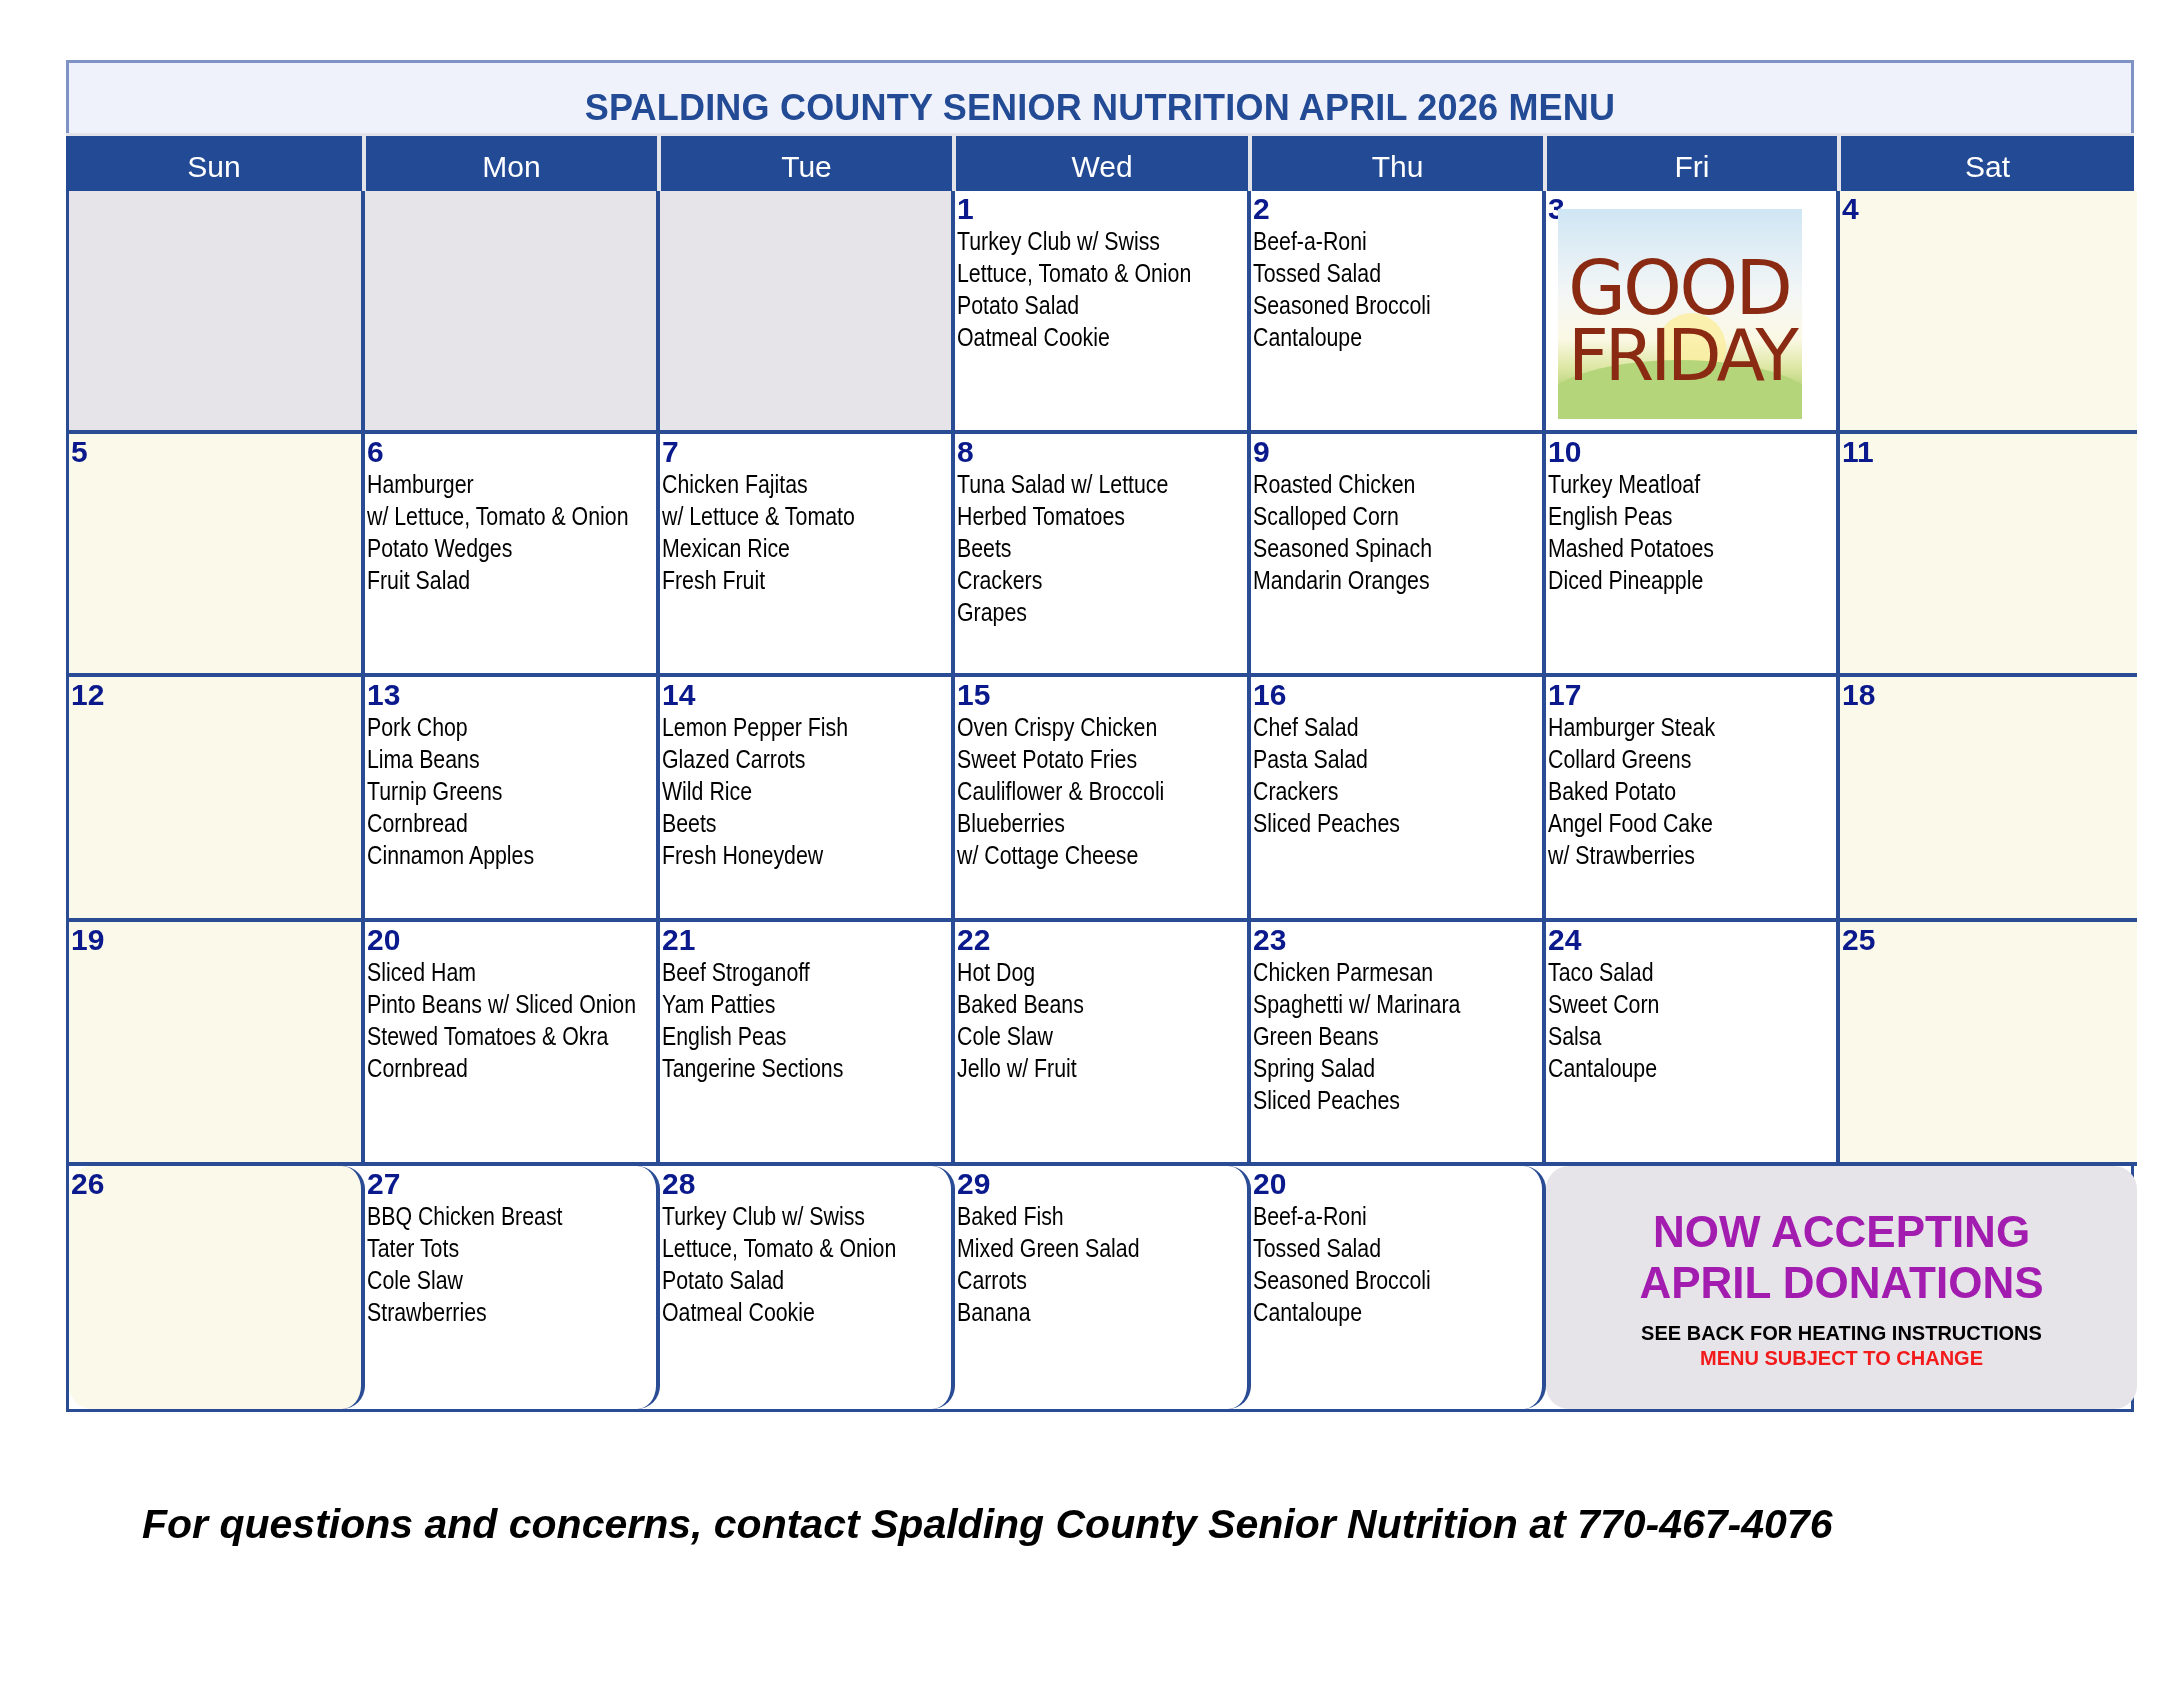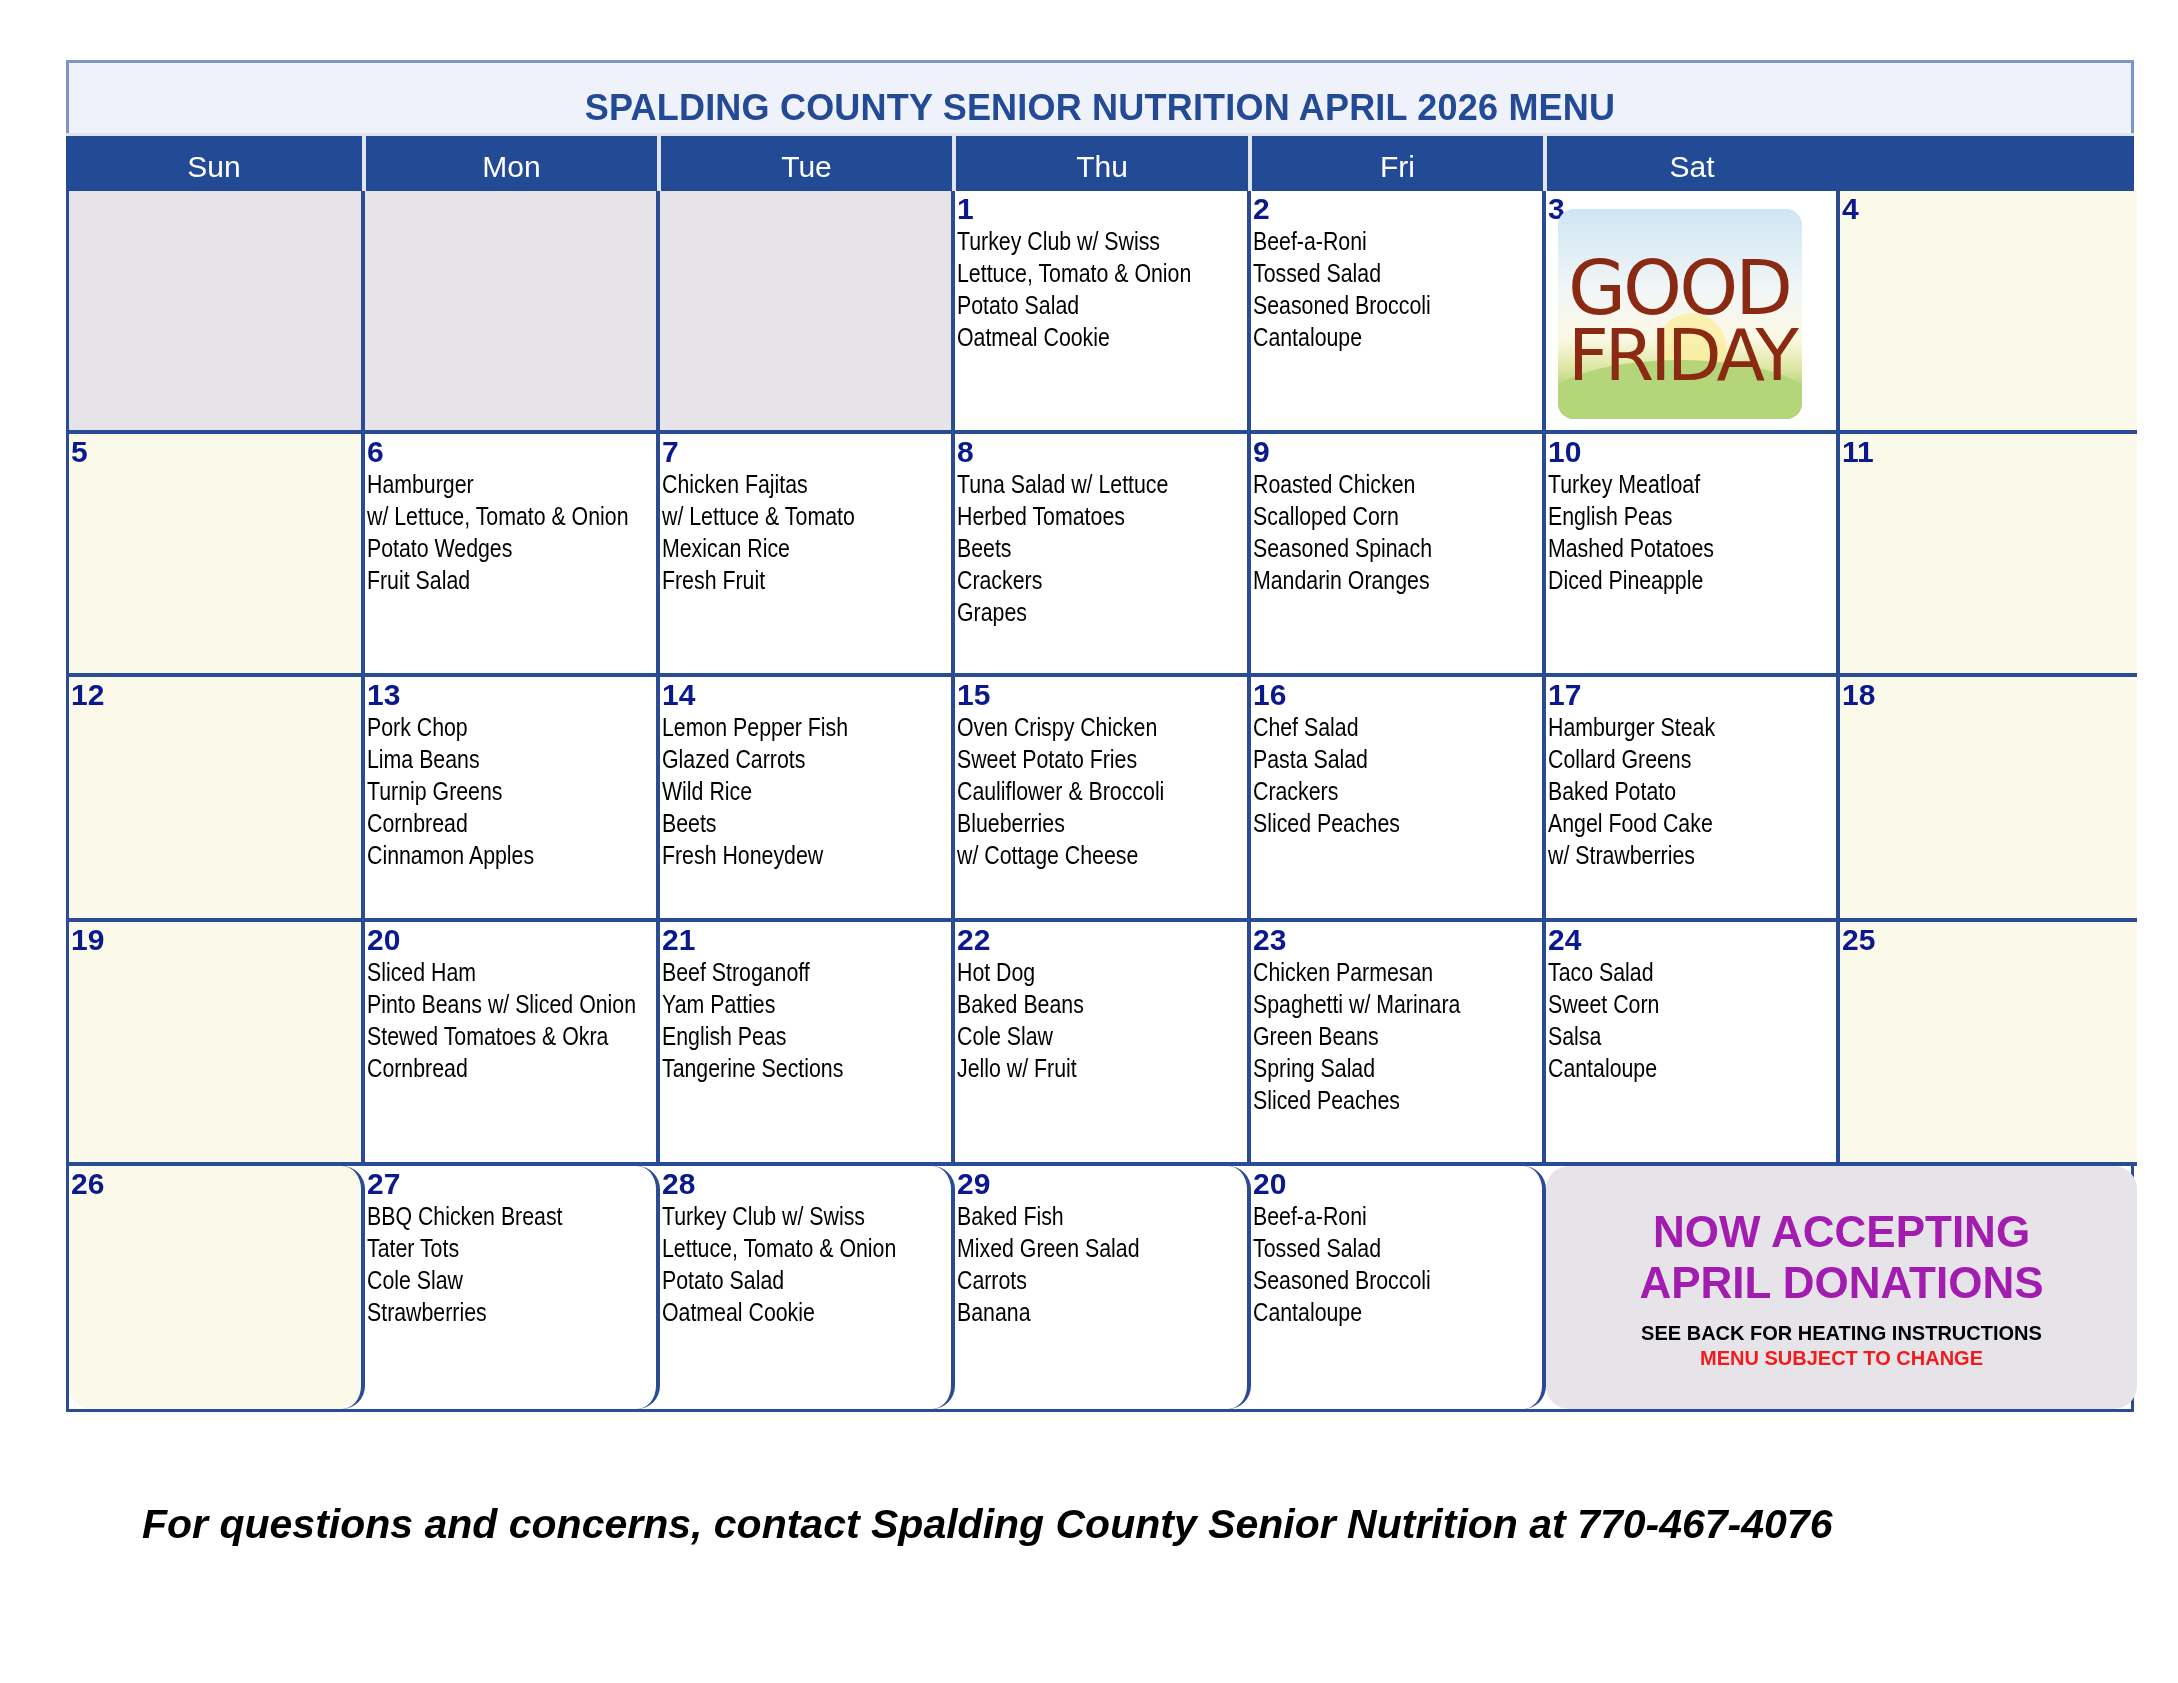--- a/index.html
+++ b/index.html
@@ -16,21 +16,21 @@
   .header-cell { color: #fff; font-weight: normal; font-size: 30px; display: flex; align-items: center; justify-content: center; padding-top: 6px; box-sizing: border-box; border-left: 4px solid #E3E3EA; }
   .header-cell:first-child { border-left: none; }
   .grid { display: grid; grid-template-columns: 296px 295px 295px 296px 295px 294px 297px; grid-template-rows: 243px 243px 245px 244px 243px; border: 3px solid #2A4C95; border-top: none; box-sizing: border-box; }
   .cell { border-right: 4px solid #2A4C95; border-bottom: 4px solid #2A4C95; background: #fff; position: relative; box-sizing: border-box; padding: 2px 0 0 2px; overflow: hidden; }
   .cell.col-6 { border-right: none; }
   .cell.row-4 { border-bottom: none; border-radius: 23px; }
   .cell.weekend { background: #FBF9E9; }
   .cell.blank { background: #E6E4E8; }
   .day-num { color: #0A1A8C; font-weight: bold; font-size: 30px; line-height: 32px; display: block; }
   .menu-item { color: #000; font-size: 26px; line-height: 32px; display: block; white-space: nowrap; transform: scaleX(0.82); transform-origin: left; }
-  .good-friday { position: absolute; left: 12px; top: 18px; width: 244px; height: 210px; border-radius: 16px; overflow: hidden;
+  .good-friday { position: absolute; left: 12px; top: 18px; width: 244px; height: 210px; border-radius: 0; overflow: hidden;
     background: linear-gradient(180deg, #cfe6f4 0%, #f3f6f6 40%, #fbf8e4 62%, #dfe8a6 75%, #a9cc6c 90%, #8dbb5a 100%); }
   .gf-sun { position: absolute; left: 99px; top: 104px; width: 69px; height: 69px; border-radius: 50%; background: #fbee9f; opacity: 0.8; }
   .gf-hill { position: absolute; left: -20px; right: -20px; bottom: -40px; height: 99px; border-radius: 50%; background: #b5d57a; }
   .gf-text { position: absolute; left: 10px; right: 6px; color: #8B2A12; font-family: "DejaVu Sans", sans-serif; line-height: 1; text-align: left; }
   .gf-line1 { top: 42px; font-size: 75px; letter-spacing: -3px; }
   .gf-line2 { top: 111px; font-size: 71px; letter-spacing: -4px; }
   .donations { grid-column: 6 / span 2; background: #E6E4E8; border-bottom: none; border-right: none; display: flex; flex-direction: column; align-items: center; justify-content: center; padding: 0; }
   .don-l1, .don-l2 { font-size: 44px; font-weight: bold; color: #a21caf; line-height: 51px; }
   .don-l3 { font-size: 20px; font-weight: bold; color: #000; margin-top: 14px; }
   .don-l4 { font-size: 20px; font-weight: bold; color: #F21A1A; margin-top: 2px; }
@@ -41,20 +41,21 @@
 
 <div class="calendar">
   <div class="title-bar">
     <span class="title-text">SPALDING COUNTY SENIOR NUTRITION APRIL 2026 MENU</span>
   </div>
   <div class="title-gap"></div>
   <div class="header-row">
     <div class="header-cell">Sun</div>
     <div class="header-cell">Mon</div>
     <div class="header-cell">Tue</div>
+    <div class="header-cell">Wed</div>
     <div class="header-cell">Thu</div>
     <div class="header-cell">Fri</div>
     <div class="header-cell">Sat</div>
   </div>
   <div class="grid" id="cal-grid">
       <div class="cell col-0 row-0 blank"></div>
       <div class="cell col-1 row-0 blank"></div>
       <div class="cell col-2 row-0 blank"></div>
       <div class="cell col-3 row-0">
         <span class="day-num">1</span>

